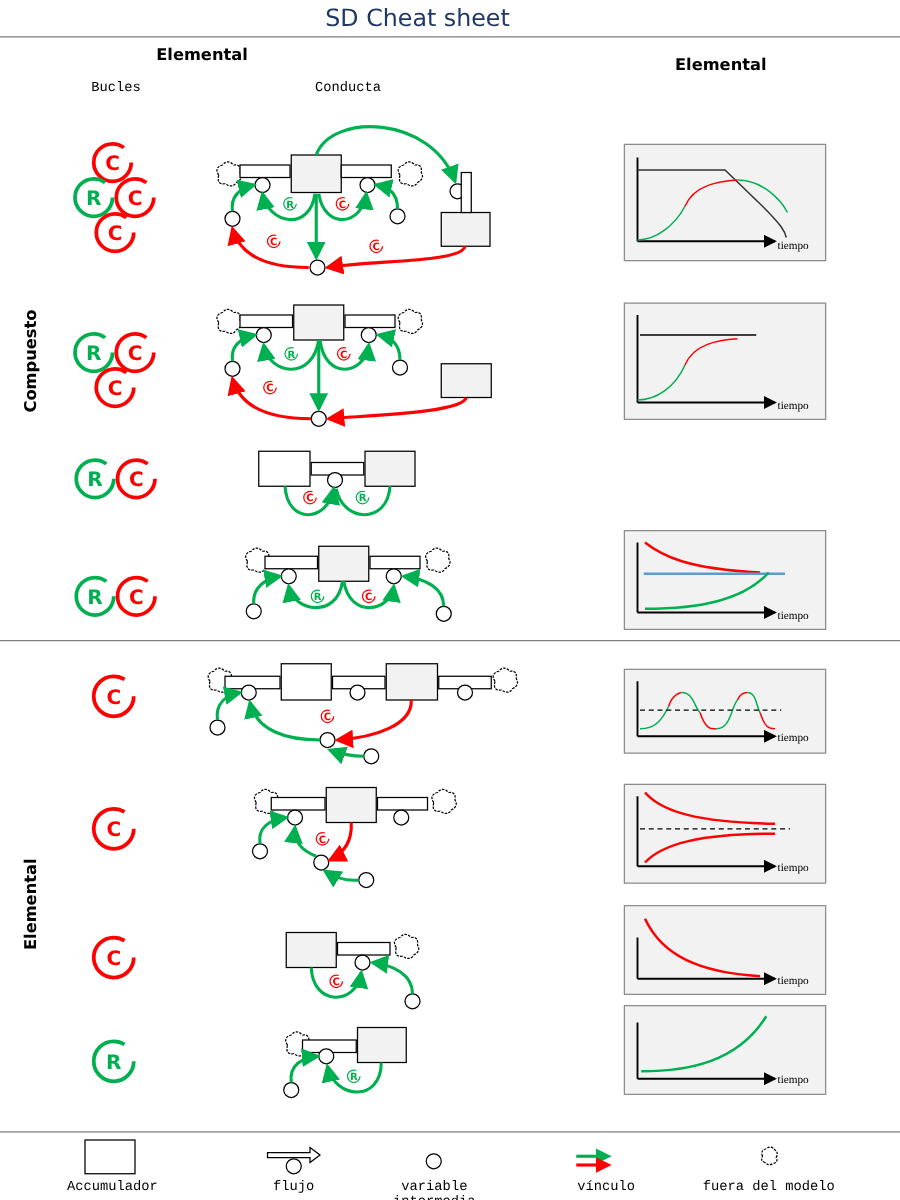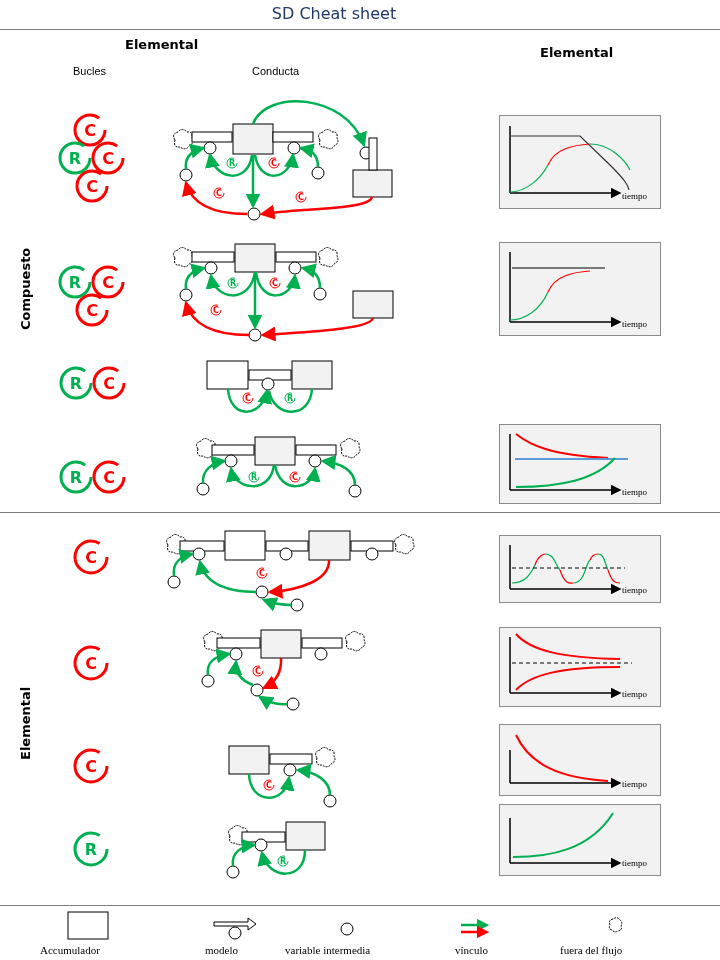--- a/index.html
+++ b/index.html
@@ -1,24 +1,24 @@
 <!DOCTYPE html>
 <html><head>
 <meta charset="utf-8">
 <style>
   html, body { margin:0; padding:0; background:#ffffff; }
   body { width:720px; height:960px; position:relative; overflow:hidden; font-family:"Liberation Sans", sans-serif; color:#000; }
   .abs { position:absolute; }
-  .title { left:0; top:4px; width:668px; text-align:center; font-size:16px; color:#1f3864; font-family:"DejaVu Sans", sans-serif; }
+  .title { left:0; top:4px; width:668px; text-align:center; font-size:19px; color:#1f3864; font-family:"DejaVu Sans", sans-serif; }
   .hline { left:0; height:1px; background:#7f7f7f; width:720px; }
   .hdr { font-weight:bold; font-size:13px; font-family:"DejaVu Sans", sans-serif; }
-  .subhdr { font-size:11px; font-family:Liberation Sans, sans-serif; }
+  .subhdr { font-size:11px; font-family:Liberation Mono, monospace; }
   .vlabel { font-weight:bold; font-size:13px; font-family:"DejaVu Sans", sans-serif; transform:rotate(-90deg); transform-origin:left top; white-space:nowrap; }
   .chartbox { background:#f2f2f2; border:1px solid #8c8c8c; }
-  .legend-label { font-size:11px; font-family:Liberation Serif, serif; }
+  .legend-label { font-size:11px; font-family:Liberation Mono, monospace; text-align:center; }
   svg { position:absolute; overflow:visible; }
   .tiempo { font-size:9px; font-family:Liberation Serif, serif; }
 </style>
 </head>
 <body>
 
 <svg width="0" height="0" style="position:absolute">
   <defs>
     <marker id="ag" markerWidth="6" markerHeight="6" refX="5" refY="3" orient="auto">
         <path d="M0,0 L6,3 L0,6 z" fill="#00b050"></path>
@@ -393,16 +393,16 @@
     <circle cx="235" cy="933" r="6" fill="#fff" stroke="#000" stroke-width="1"></circle>
   </g>
   <circle cx="347" cy="929" r="6" fill="#fff" stroke="#000" stroke-width="1"></circle>
   <g>
     <path d="M461,925 L483,925" stroke="#00b050" stroke-width="2.5" fill="none" marker-end="url(#alg)"></path>
     <path d="M461,932 L483,932" stroke="#ff0000" stroke-width="2.5" fill="none" marker-end="url(#alr)"></path>
   </g>
   <path d="M610,925 q-2,-5 3,-6 q4,-3 7,1 q3,2 1,6 q2,4 -3,5 q-3,2 -6,-1 q-4,-1 -2,-5z" fill="#fff" stroke="#000" stroke-width="1" stroke-dasharray="2 1"></path>
 </svg>
 <div class="abs legend-label" style="left:40px;top:944px;width:100px">Accumulador</div>
-<div class="abs legend-label" style="left:205px;top:944px;width:60px">modelo</div>
+<div class="abs legend-label" style="left:205px;top:944px;width:60px">flujo</div>
 <div class="abs legend-label" style="left:285px;top:944px;width:125px">variable intermedia</div>
 <div class="abs legend-label" style="left:455px;top:944px;width:60px">vínculo</div>
-<div class="abs legend-label" style="left:560px;top:944px;width:110px">fuera del flujo</div>
+<div class="abs legend-label" style="left:560px;top:944px;width:110px">fuera del modelo</div>
 
 </body></html>

